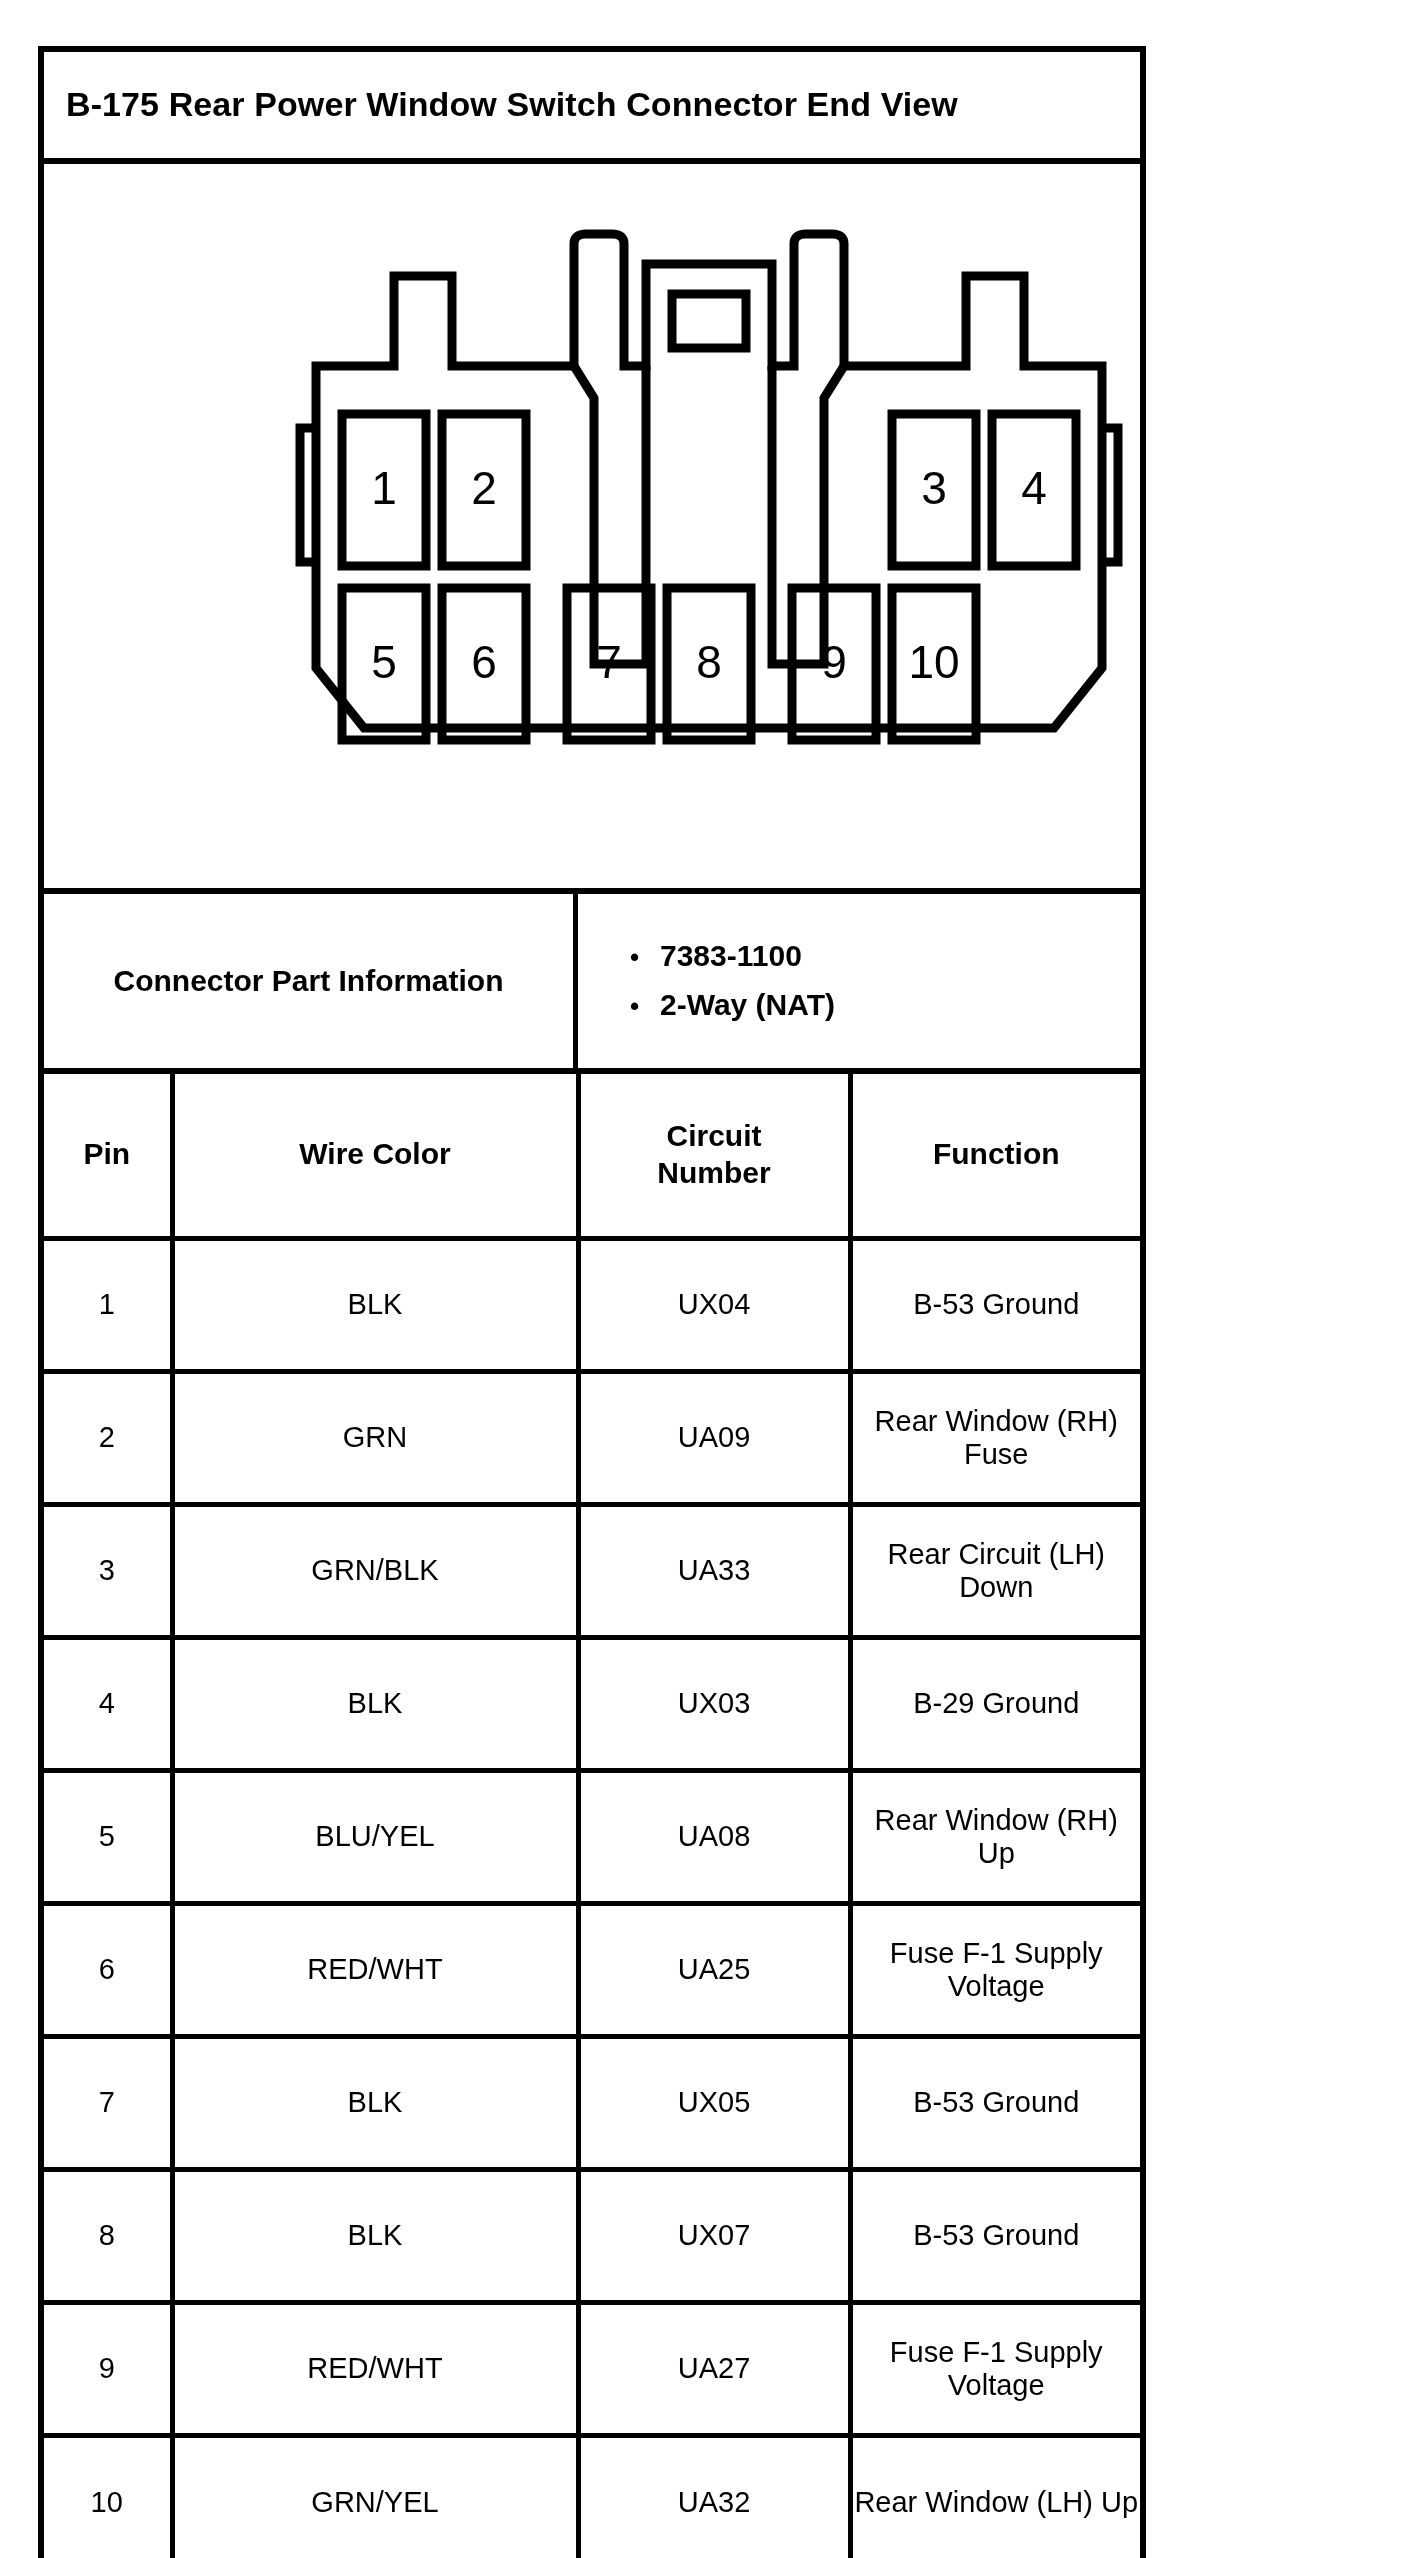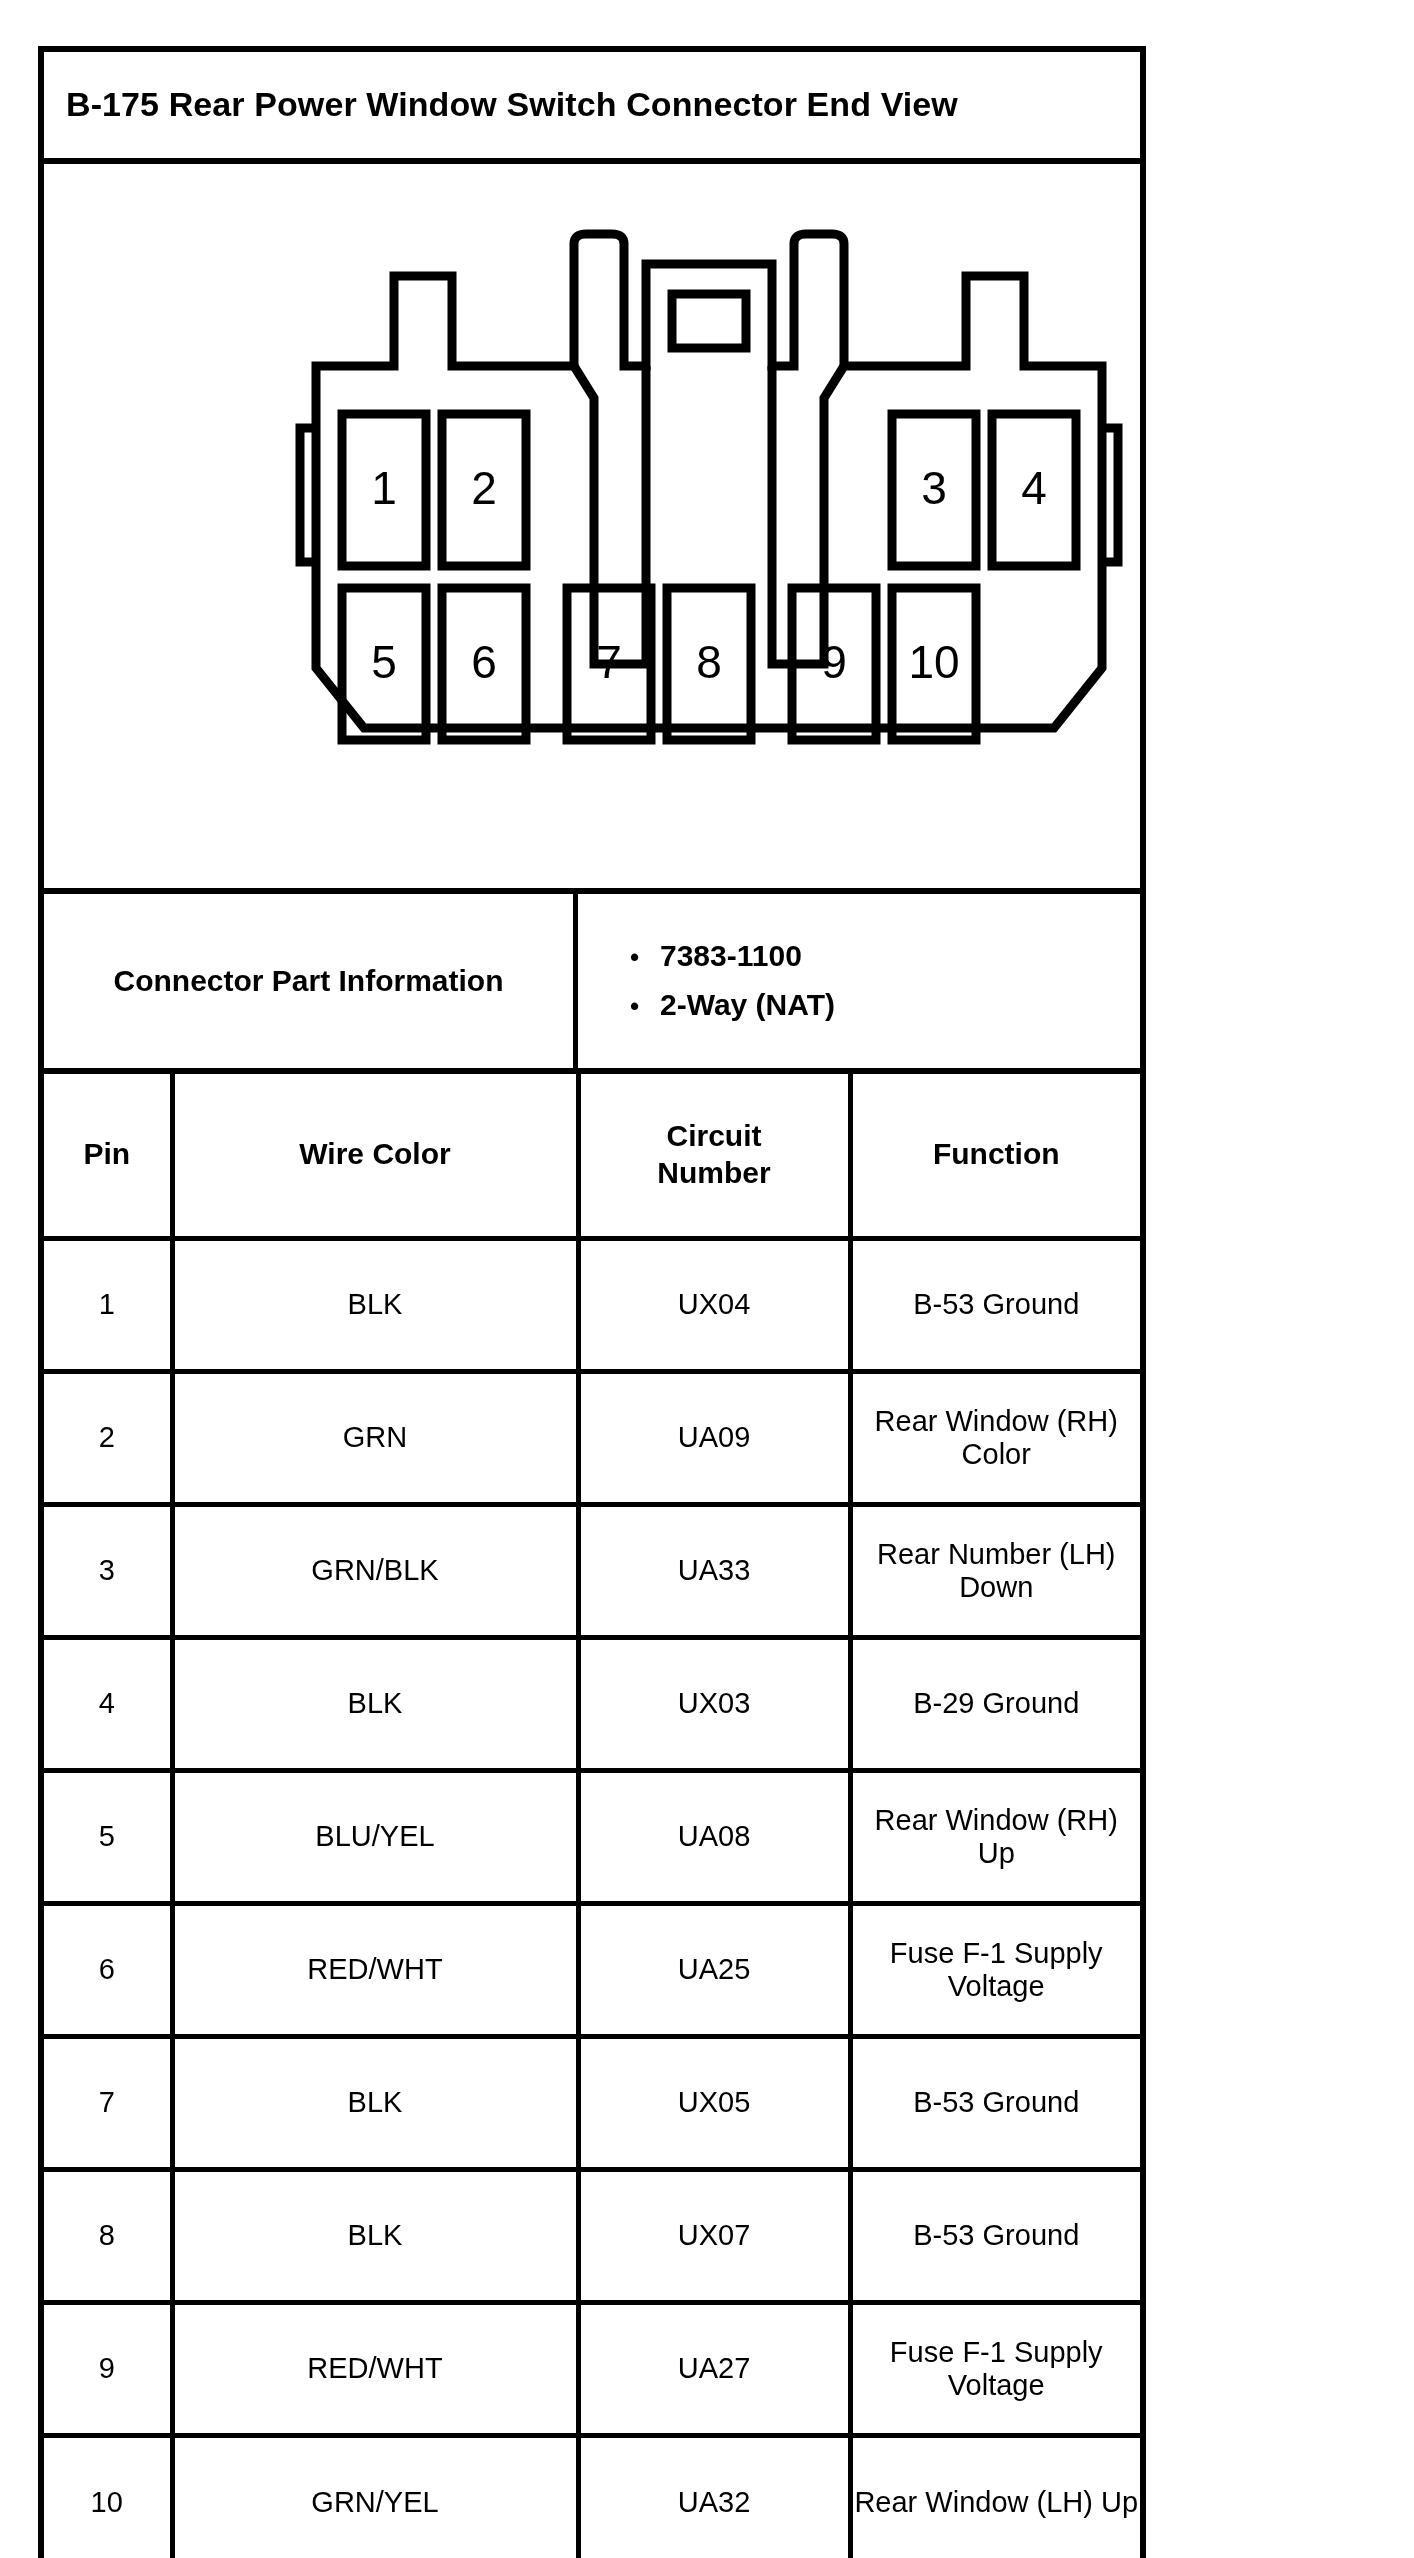--- a/index.html
+++ b/index.html
@@ -289,27 +289,27 @@
           <tr>
             <td class="cell-center">1</td>
             <td class="cell-center">BLK</td>
             <td class="cell-center">UX04</td>
             <td class="cell-left">B-53 Ground</td>
           </tr>
           <tr>
             <td class="cell-center">2</td>
             <td class="cell-center">GRN</td>
             <td class="cell-center">UA09</td>
-            <td class="cell-left">Rear Window (RH) Color</td>
+            <td class="cell-left">Rear Window (RH) Fuse</td>
           </tr>
           <tr>
             <td class="cell-center">3</td>
             <td class="cell-center">GRN/BLK</td>
             <td class="cell-center">UA33</td>
-            <td class="cell-left">Rear Number (LH) Down</td>
+            <td class="cell-left">Rear Circuit (LH) Down</td>
           </tr>
           <tr>
             <td class="cell-center">4</td>
             <td class="cell-center">BLK</td>
             <td class="cell-center">UX03</td>
             <td class="cell-left">B-29 Ground</td>
           </tr>
           <tr>
             <td class="cell-center">5</td>
             <td class="cell-center">BLU/YEL</td>

